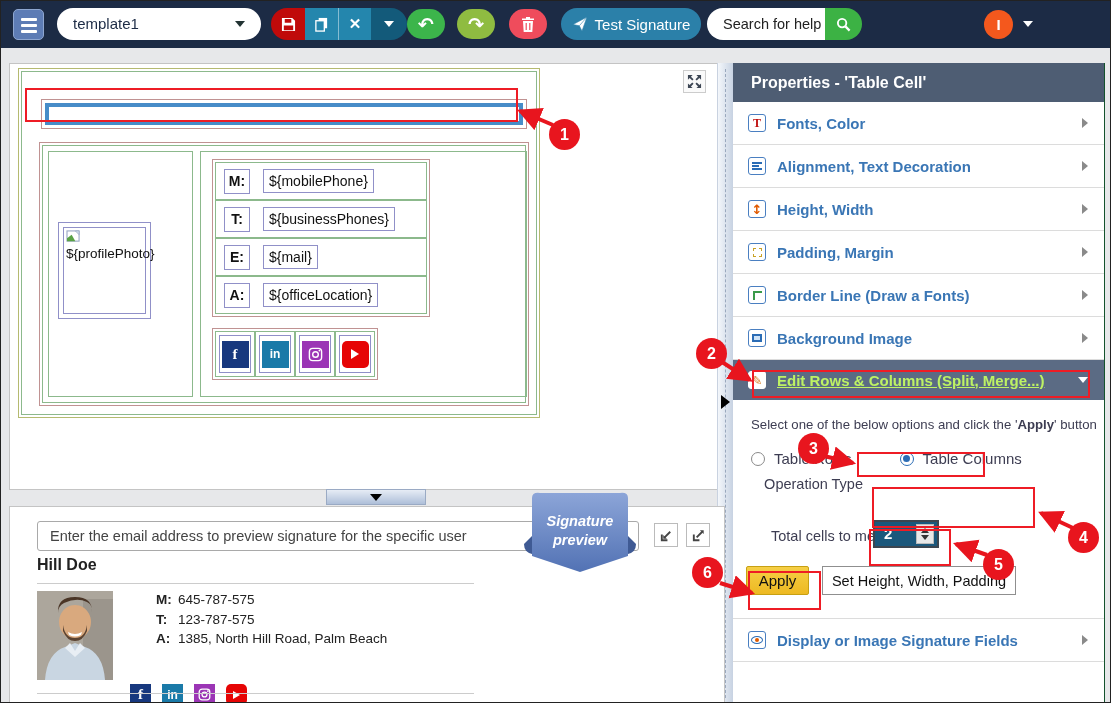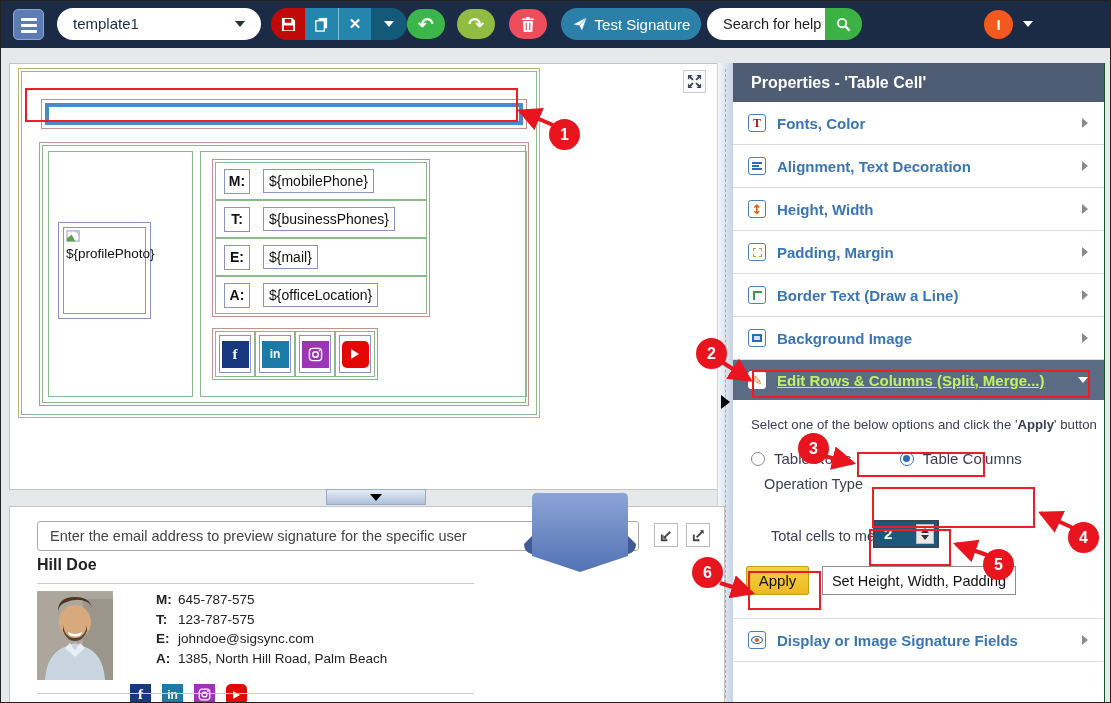--- a/index.html
+++ b/index.html
@@ -343,20 +343,24 @@
           <defs>
               <linearGradient id="rg" x1="0" y1="0" x2="0" y2="1">
                 <stop offset="0" stop-color="#8ca5d8"></stop>
                 <stop offset="1" stop-color="#5272b4"></stop>
               </linearGradient>
             </defs>
           <path d="M10 64 Q2 62 2 54 L10 46 Z" fill="#3f5a94"></path>
           <path d="M106 64 Q114 62 114 54 L106 46 Z" fill="#3f5a94"></path>
           <path d="M10 8 Q10 2 18 3 H98 Q106 2 106 8 V66 L58 82 L10 66 Z" fill="url(#rg)"></path>
         </svg>
+        <div class="ribbon-text">
+          <div>Signature</div>
+          <div>preview</div>
+        </div>
       </div>
 
       <div class="pv-name">Hill Doe</div>
       <div class="pv-hr" style="top:76px"></div>
 
       <div class="pv-photo">
         <svg width="76" height="89" viewBox="0 0 76 89">
           <rect width="76" height="89" fill="#aca69c"></rect>
           <rect x="46" y="8" width="30" height="81" fill="#9b958c"></rect>
           <path d="M38 14 a16 17 0 1 1 -0.01 0z" fill="#d9a97e"></path>
@@ -364,21 +368,20 @@
           <path d="M26 34 Q28 47 38 47 Q48 47 50 34 L50 40 Q46 50 38 50 Q30 50 26 40z" fill="#5a4332"></path>
           <path d="M31 41 Q38 45 45 41 L44 44 Q38 47 32 44z" fill="#fff"></path>
           <path d="M8 89 Q10 62 28 56 L38 52 L48 56 Q66 62 68 89z" fill="#c9d6e2"></path>
           <path d="M33 52 L38 60 L43 52 L48 57 L38 66 L28 57z" fill="#e8eef4"></path>
         </svg>
       </div>
 
       <div class="pv-contact">
         <div class="pv-line"><b>M:</b><span>645-787-575</span></div>
         <div class="pv-line"><b>T:</b><span>123-787-575</span></div>
-        <div class="pv-line"><b>E:</b><span>johndoe@sigsync.com</span></div>
         <div class="pv-line"><b>A:</b><span>1385, North Hill Road, Palm Beach</span></div>
       </div>
 
       <div class="pv-social">
         <div class="soc sm soc-fb">f</div>
         <div class="soc sm soc-in">in</div>
         <div class="soc sm soc-ig">
           <svg width="13" height="13" viewBox="0 0 16 16">
               <rect x="1.5" y="1.5" width="13" height="13" rx="3.5" fill="none" stroke="#fff" stroke-width="1.6"></rect>
               <circle cx="8" cy="8" r="3" fill="none" stroke="#fff" stroke-width="1.6"></circle>
@@ -425,21 +428,21 @@
         <span class="acc-icon">
             <span class="g-pad"></span>
           </span>
         <span class="acc-label">Padding, Margin</span>
         <span class="acc-arrow"></span>
       </div>
       <div class="acc-row">
         <span class="acc-icon">
             <span class="g-border"></span>
           </span>
-        <span class="acc-label">Border Text (Draw a Line)</span>
+        <span class="acc-label">Border Line (Draw a Fonts)</span>
         <span class="acc-arrow"></span>
       </div>
       <div class="acc-row">
         <span class="acc-icon">
             <span class="g-bg">
               <i></i>
             </span>
           </span>
         <span class="acc-label">Background Image</span>
         <span class="acc-arrow"></span>

